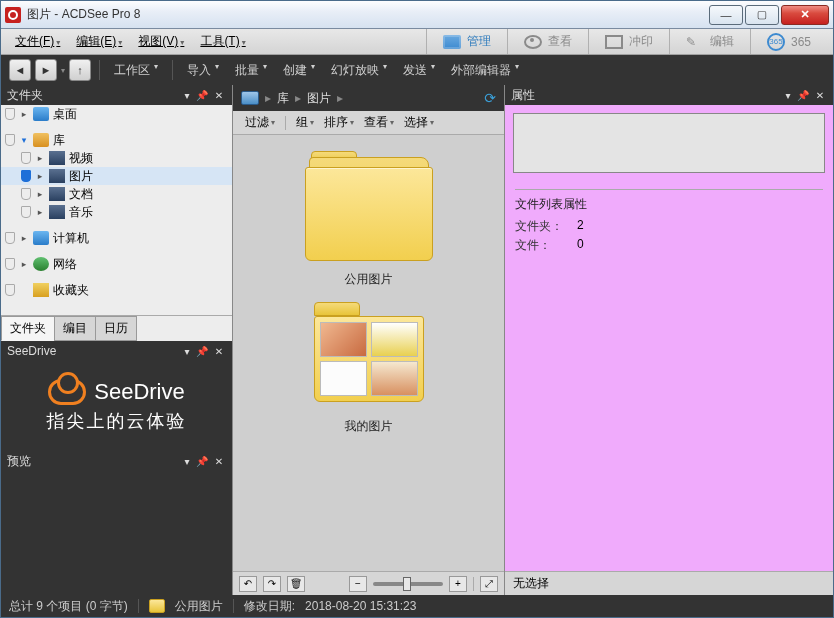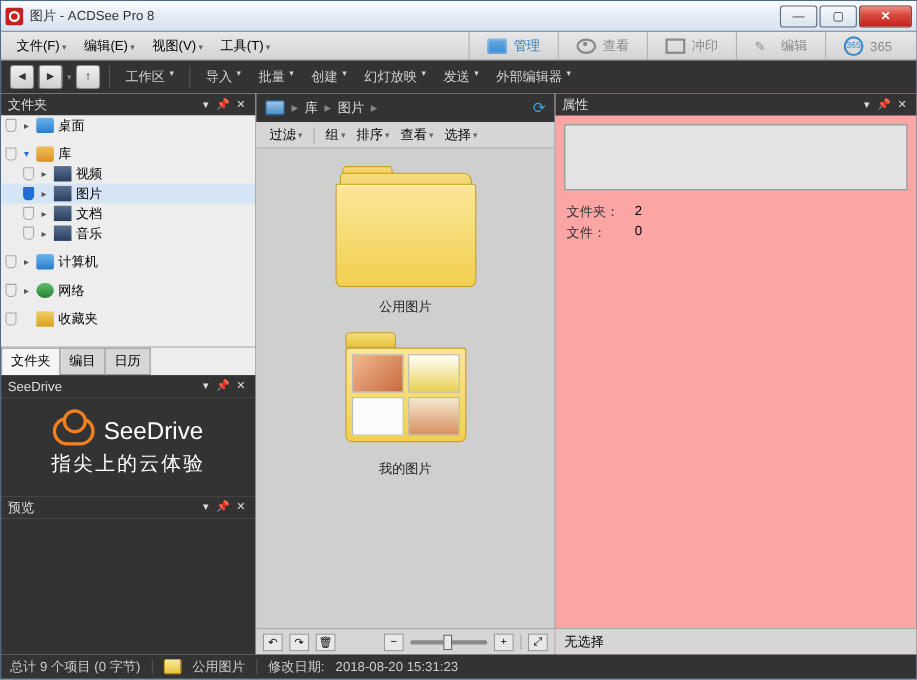--- a/index.html
+++ b/index.html
@@ -10,21 +10,21 @@
 .titlebar { height: 28px; background: linear-gradient(#fdfdfe,#e8eef7 40%,#d6e2f0); display: flex; align-items: center; padding: 0 4px; border-bottom: 1px solid #7a8ba0; }
 .titlebar .app-icon { width: 16px; height: 16px; margin-right: 6px; background:#c6211f; border-radius:2px; position:relative;}
 .titlebar .app-icon:after{content:"";position:absolute;inset:3px;border:2px solid #fff;border-radius:50%;}
 .titlebar .title { flex: 1; color:#333; }
 .win-btns { display:flex; gap:0; }
 .win-btn { width:34px; height:20px; border:1px solid #5a6b7a; background:linear-gradient(#f6f9fc,#d9e4ef); border-radius:3px; margin-left:2px; display:flex; align-items:center; justify-content:center; font-size:11px; color:#333;}
 .win-btn.close { width:48px; background:linear-gradient(#f08d84,#d94b3f 40%,#c6211f); border-color:#8a2a22; color:#fff; font-weight:bold;}
 
 
 .menubar { height:26px; background:linear-gradient(#e8e8e8,#d4d4d4); border-bottom:1px solid #a0a0a0; display:flex; align-items:center; padding:0 6px; }
-.menubar .menu-item { padding:3px 8px; cursor:pointer; }
+.menubar .menu-item { padding:3px 8px; cursor:pointer;text-decoration:underline; }
 .menubar .menu-item .arr { font-size:8px; margin-left:2px; color:#666;}
 .mode-tabs { margin-left:auto; display:flex; height:100%; align-items:stretch;}
 .mode-tab { padding:12px 16px; display:flex; align-items:center; gap:6px; border-left:1px solid #b0b0b0; color:#8a8a8a; font-size:14px;}
 .mode-tab.active { color:#2e7bbd; }
 .mode-tab .mi { width:18px; height:14px; display:inline-block;}
 .mi-manage{ background:linear-gradient(#6aa9e0,#3d8ad0); border-radius:2px; box-shadow:inset 0 0 0 2px #fff3;}
 .mi-view{ border:2px solid currentColor; border-radius:50%; width:16px; height:10px; position:relative;}
 .mi-view:after{content:"";position:absolute;width:4px;height:4px;border-radius:50%;background:currentColor;left:4px;top:1px;}
 .mi-dev{ border:2px solid currentColor; width:14px; height:10px;}
 .mi-365{ width:18px; height:18px; border:2px solid #3d8ad0; border-radius:50%; display:flex;align-items:center;justify-content:center; font-size:8px; color:#3d8ad0;}
@@ -33,21 +33,21 @@
 .toolbar { height:30px; background:#333333; display:flex; align-items:center; padding:0 8px; gap:4px; color:#d0d0d0; }
 .tb-btn { width:22px; height:22px; background:linear-gradient(#f0f0f0,#d0d0d0); border:1px solid #888; border-radius:3px; display:flex; align-items:center; justify-content:center; color:#333; font-size:11px;}
 .tb-sep { width:1px; height:20px; background:#555; margin:0 4px;}
 .tb-menu { padding:3px 6px; display:flex; align-items:flex-start; gap:4px; cursor:pointer;}
 .tb-menu .arr { font-size:8px;}
 
 
 .main { flex:1; display:flex; min-height:0; }
 .left-col { width:232px; display:flex; flex-direction:column; background:#ededed; border-right:1px solid #888;}
 .center-col { flex:1; display:flex; flex-direction:column; background:#cfcfcf; border-right:1px solid #888;}
-.right-col { width:328px; display:flex; flex-direction:column; background:#fca5a5;}
+.right-col { width:328px; display:flex; flex-direction:column; background:#f0abfc;}
 
 
 .panel-header { height:20px; background:#333; color:#ddd; display:flex; align-items:center; padding:0 6px; font-size:12px;}
 .panel-header .spacer{flex:1;}
 .panel-header .pbtn{ width:14px; text-align:center; font-size:10px; cursor:pointer; margin-left:2px;}
 .folder-tree { flex:0 0 auto; background:#ededed; overflow:auto; }
 .tree-row { display:flex; align-items:center; height:18px; padding-left:4px; gap:4px;}
 .tree-row.sel { background:#d6e5f5; }
 .tree-row .shield{ width:10px; height:12px; border:1px solid #aaa; border-radius:1px 1px 4px 4px; }
 .tree-row .tri{ width:10px; font-size:9px; color:#555; text-align:center;}
@@ -371,20 +371,21 @@
     <div class="right-col">
       <div class="panel-header">
         <span>属性</span>
         <span class="spacer"></span>
         <span class="pbtn">▾</span>
         <span class="pbtn">📌</span>
         <span class="pbtn">✕</span>
       </div>
       <div class="props-box"></div>
       <div class="props-section">
+        <div class="props-title">文件列表属性</div>
         <div class="props-row">
             <span class="k">文件夹：</span>
             <span>2</span>
           </div>
         <div class="props-row">
             <span class="k">文件：</span>
             <span>0</span>
           </div>
       </div>
       <div style="flex:1"></div>

